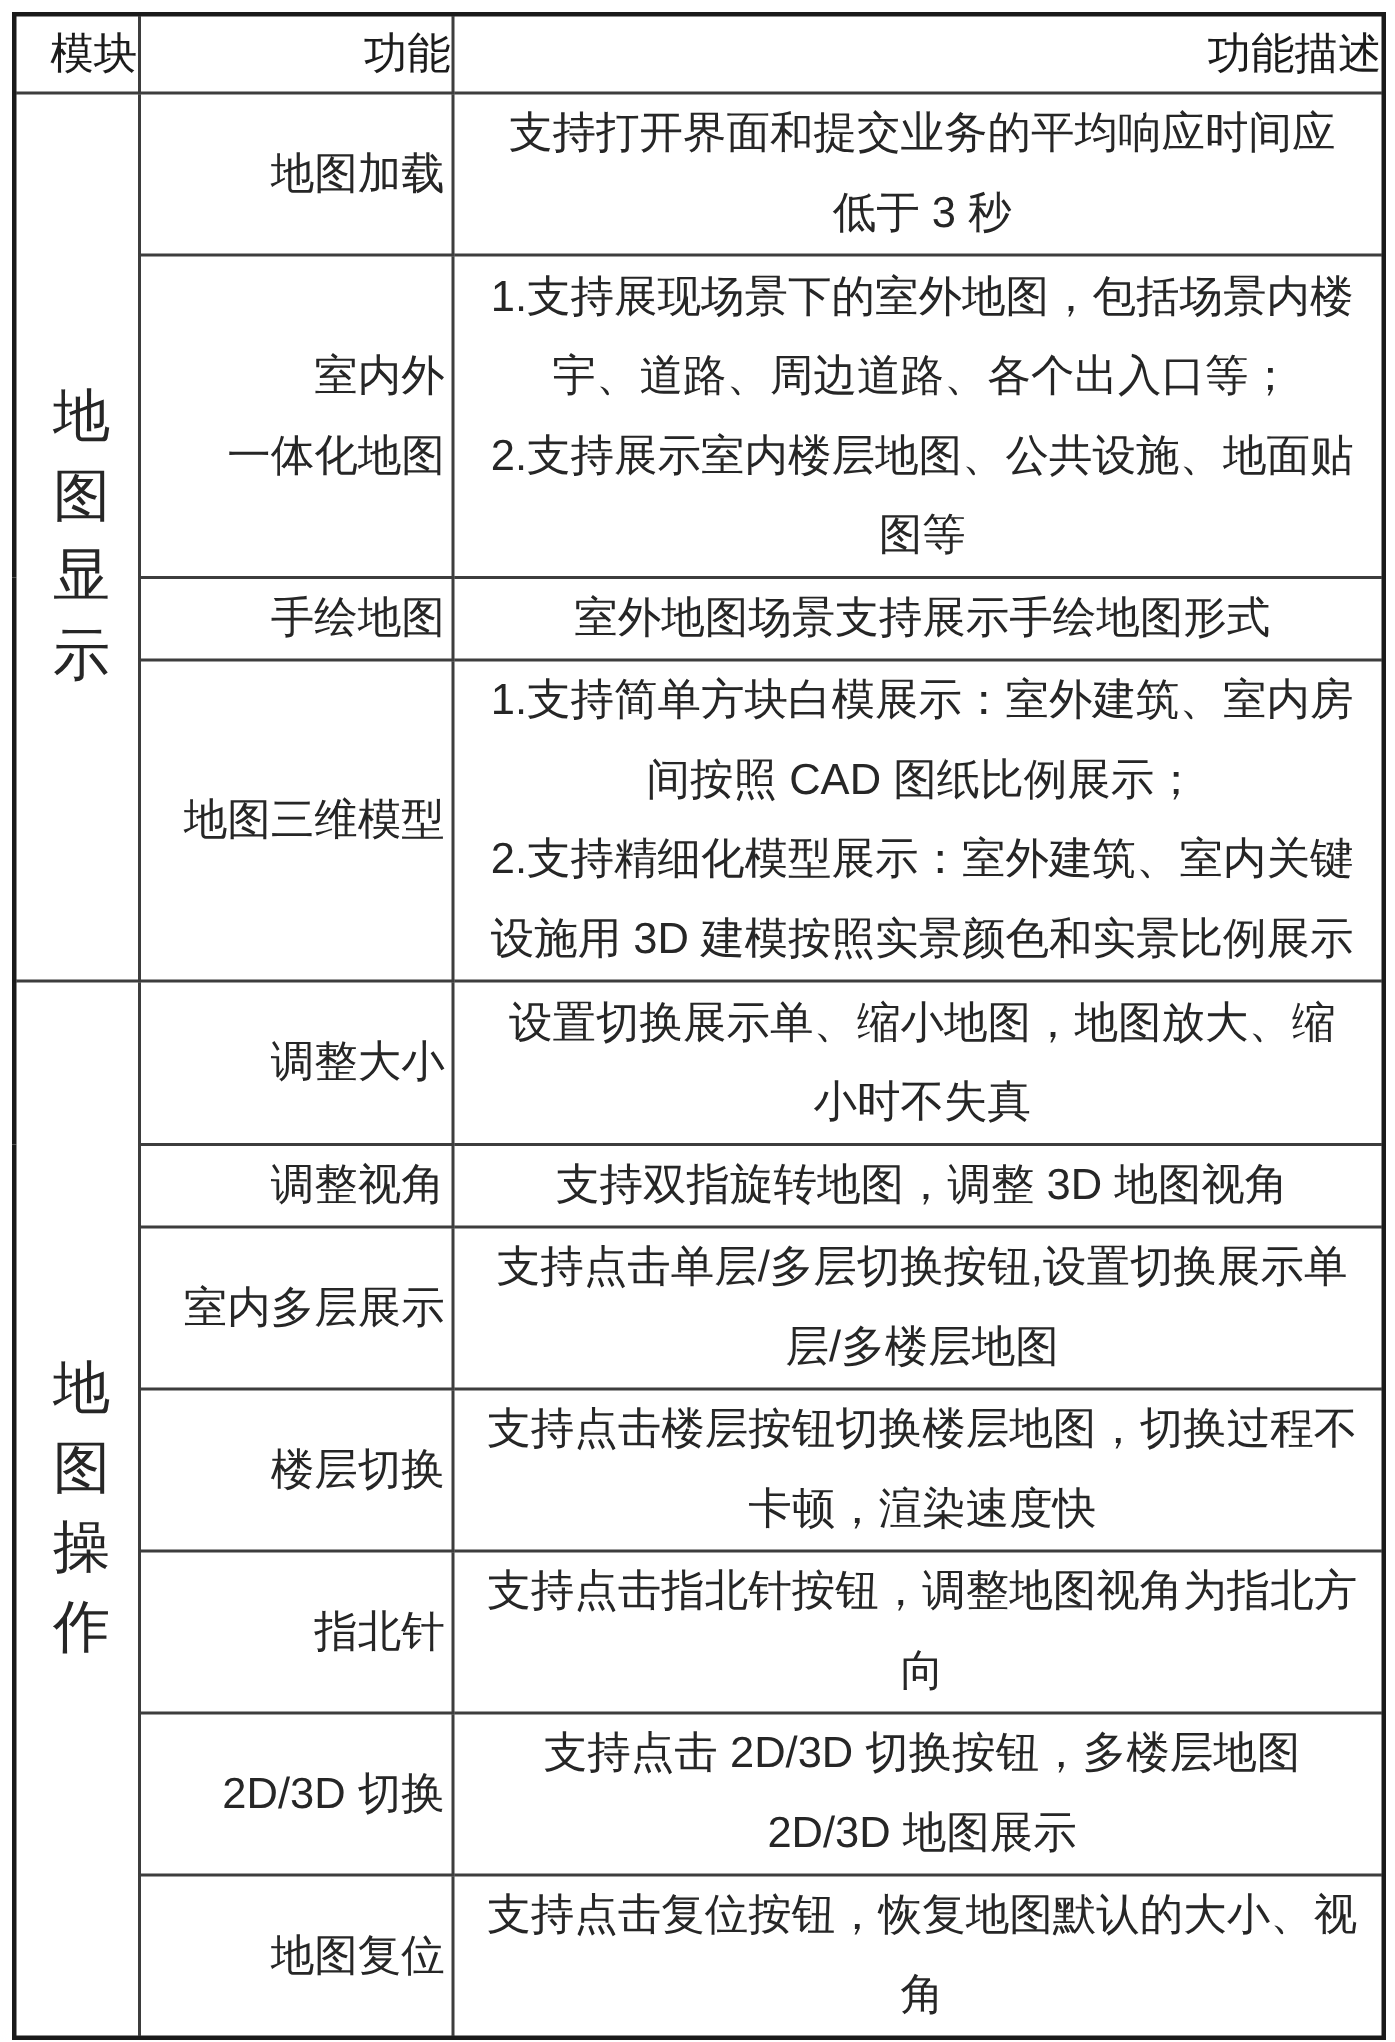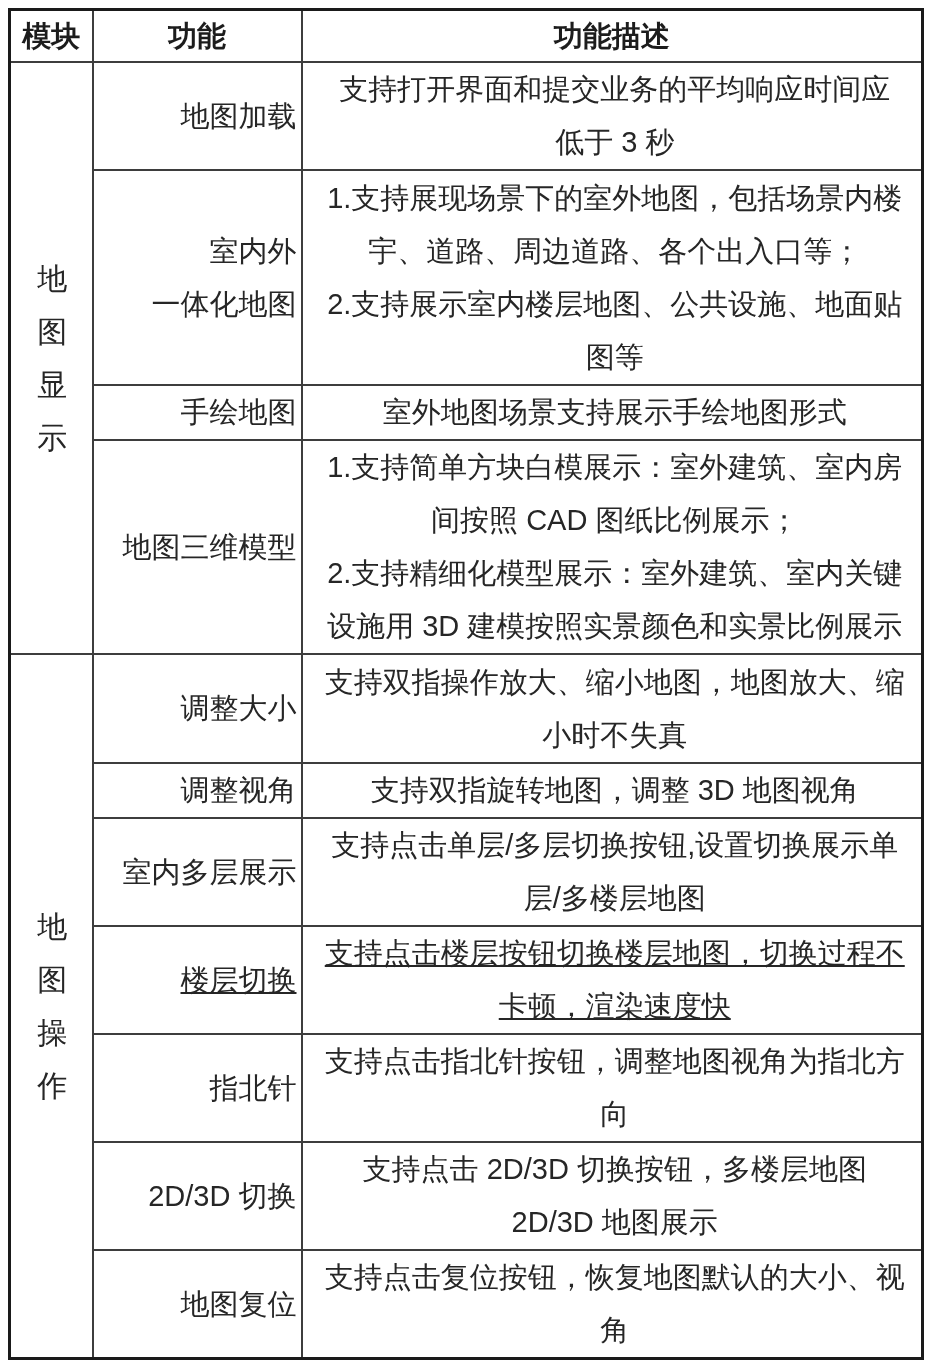--- a/index.html
+++ b/index.html
@@ -23,35 +23,35 @@
   col.c-desc   { width: 621px; }
 
   th, td {
     border: 2px solid #3d3d3d;
     vertical-align: middle;
     font-size: 29px;
     line-height: 53px;
   }
 
   thead th {
-    font-weight: bold;
-    text-align: center;
+    font-weight: normal;
+    text-align: right;
     height: 52px;
     line-height: 50px;
     color: #1c1c1c;
   }
 
   td.module-cell { text-align: center; }
   .module-vtext {
     width: 32px;
     margin: 0 auto;
     word-break: break-all;
     line-height: 53px;
-    font-size: 30px;
-    text-align: right;
+    font-size: 38px;
+    text-align: left;
   }
 
   td.func-cell {
     text-align: right;
     white-space: pre-line;
     padding: 0 4px;
   }
 
   td.desc-cell {
     text-align: center;
@@ -60,21 +60,21 @@
   }
 
   
   tr.h108 { height: 108px; }
   tr.h215 { height: 215px; }
   tr.h54  { height: 54px; margin-top: 24px; }
   tr.h214 { height: 214px; }
   tr.h109 { height: 109px; }
   tr.h55  { height: 55px; }
   tr.h110 { height: 80px; }
-  tr.h107 { height: 107px; text-decoration: underline; }
+  tr.h107 { height: 107px; }
   tr.h106 { height: 106px; }
 </style>
 </head>
 <body>
 
 <table class="req-table">
   <colgroup>
     <col class="c-module">
     <col class="c-func">
     <col class="c-desc">
@@ -114,21 +114,21 @@
 间按照 CAD 图纸比例展示；
 2.支持精细化模型展示：室外建筑、室内关键
 设施用 3D 建模按照实景颜色和实景比例展示</td>
     </tr>
 
     <tr class="h109">
       <td class="module-cell" rowspan="7">
         <div class="module-vtext">地图操作</div>
       </td>
       <td class="func-cell">调整大小</td>
-      <td class="desc-cell">支持双指操作放大、缩小地图，地图放大、缩
+      <td class="desc-cell">设置切换展示单、缩小地图，地图放大、缩
 小时不失真</td>
     </tr>
     <tr class="h55">
       <td class="func-cell">调整视角</td>
       <td class="desc-cell">支持双指旋转地图，调整 3D 地图视角</td>
     </tr>
     <tr class="h110">
       <td class="func-cell">室内多层展示</td>
       <td class="desc-cell">支持点击单层/多层切换按钮,设置切换展示单
 层/多楼层地图</td>

